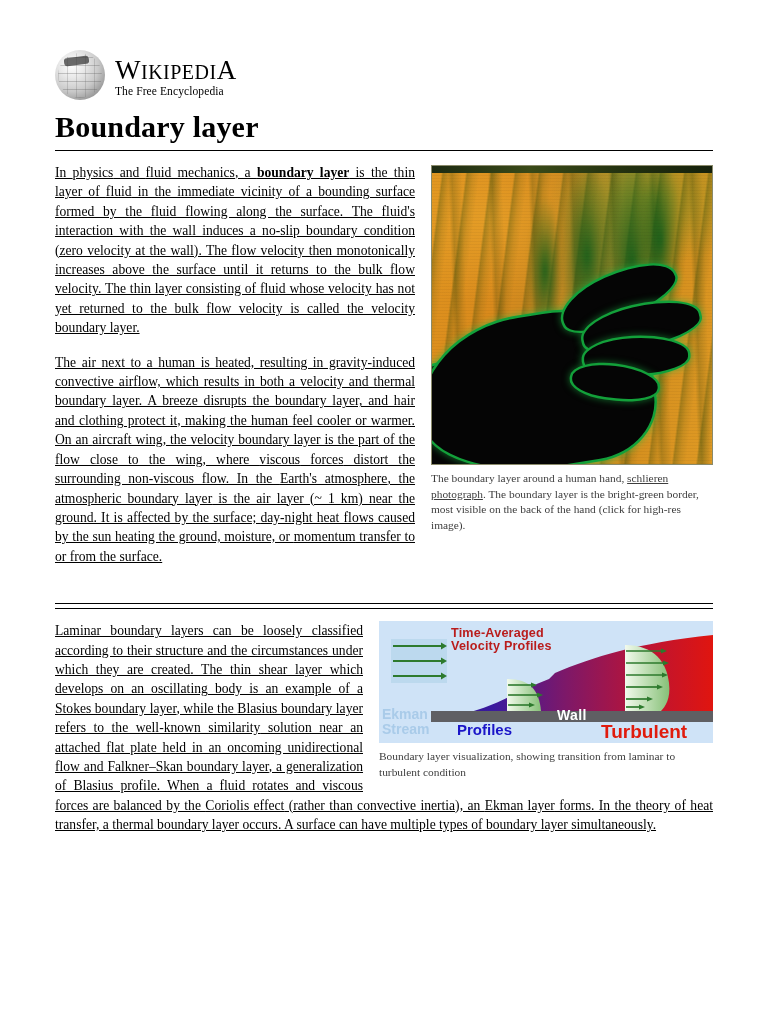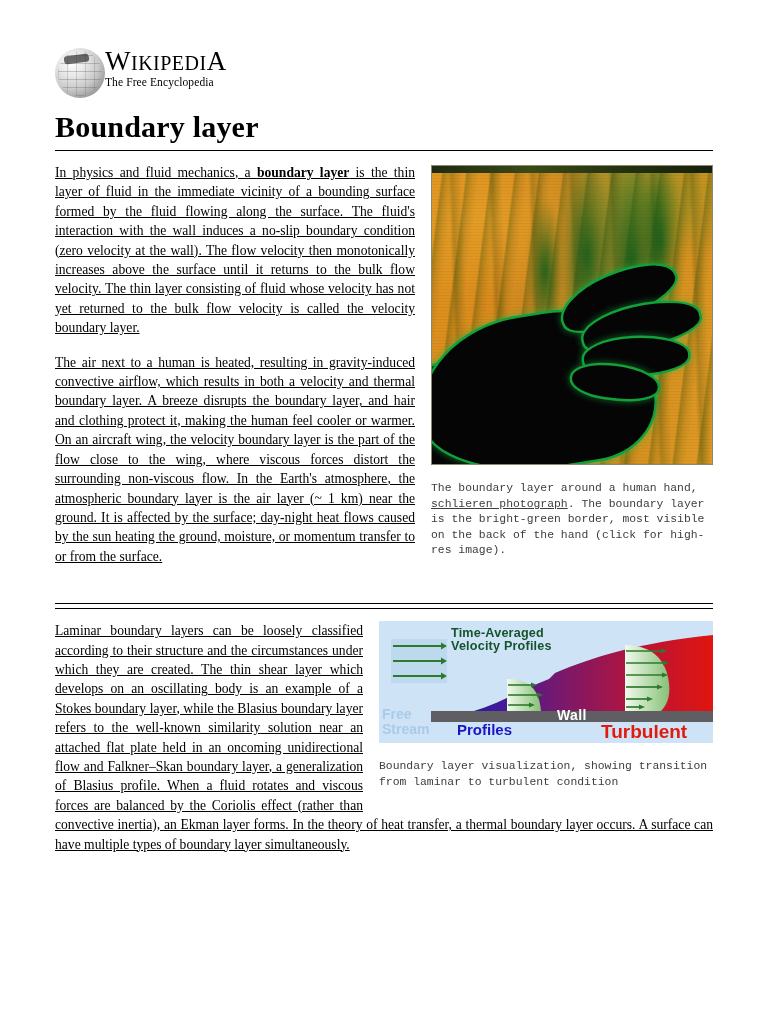--- a/index.html
+++ b/index.html
@@ -19,21 +19,22 @@
     position: relative;
     width: 768px;
     height: 1024px;
     box-sizing: border-box;
     padding: 48px 55px 0 55px;
   }
 
   
   .logo-row {
     display: flex;
-    align-items: flex-start;
+    align-items: flex-end;
+    gap: 10px;
     height: 52px;
   }
   .globe {
     width: 50px;
     height: 50px;
     border-radius: 50%;
     position: relative;
     background:
       radial-gradient(circle at 34% 30%, #ffffff 0%, #e9e9e9 26%, #c9c9c9 55%, #9a9a9a 78%, #6e6e6e 100%);
     overflow: hidden;
@@ -124,25 +125,25 @@
   }
   b.term { font-weight: bold; }
 
   
   .fig-right {
     float: right;
     width: 282px;
     margin: 2px 0 6px 16px;
   }
   .fig-caption {
-    font-family: Liberation Mono, monospace;
+    font-family: Liberation Serif, serif;
     font-size: 11.4px;
     line-height: 15.6px;
     color: #3d3d3d;
-    margin-top: 16px;
+    margin-top: 6px;
   }
   .fig-caption .lnk { color: #3d3d3d; }
 
   
   .schlieren {
     position: relative;
     width: 282px;
     height: 300px;
     overflow: hidden;
     background: #d98b1e;
@@ -227,21 +228,21 @@
     overflow: hidden;
   }
   .bl-svg { position: absolute; inset: 0; width: 100%; height: 100%; display: block; }
   .bl-label {
     position: absolute;
     font-family: "Liberation Sans", sans-serif;
     font-weight: bold;
     line-height: 1.06;
     white-space: pre;
   }
-  .lbl-title { left: 72px; top: 6px; font-size: 12.6px; color: #14532d; letter-spacing: .2px; }
+  .lbl-title { left: 72px; top: 6px; font-size: 12.6px; color: #b91c1c; letter-spacing: .2px; }
   .lbl-free  { left: 3px;  top: 86px; font-size: 14px; color: #a9cbe9; }
   .lbl-lam   { left: 78px; top: 101px; font-size: 15px; color: #1a15c8; }
   .lbl-turb  { left: 222px; top: 101px; font-size: 19px; color: #e01b0d; }
   .lbl-wall  { left: 178px; top: 87px; font-size: 14px; color: #ffffff; letter-spacing: .4px; }
 
   .clearfix::after { content: ""; display: block; clear: both; }
 </style>
 </head>
 <body>
 
@@ -349,21 +350,21 @@
           <polygon points="284,39.5 290,42 284,44.5"></polygon>
           <polygon points="283,51.5 289,54 283,56.5"></polygon>
           <polygon points="278,63.5 284,66 278,68.5"></polygon>
           <polygon points="268,75.5 274,78 268,80.5"></polygon>
           <polygon points="260,83.5 266,86 260,88.5"></polygon>
         </g>
       </svg>
 
       <div class="bl-label lbl-title">Time-Averaged
 Velocity Profiles</div>
-      <div class="bl-label lbl-free">Free
+      <div class="bl-label lbl-free">Ekman
 Stream</div>
       <div class="bl-label lbl-lam">Profiles</div>
       <div class="bl-label lbl-turb">Turbulent</div>
       <div class="bl-label lbl-wall">Wall</div>
     </div>
     <div class="fig-caption">Boundary layer visualization, showing transition from laminar to turbulent condition</div>
   </div>
 
   <p class="body">Laminar boundary layers can be loosely classified according to their structure and the circumstances under which they are created. The thin shear layer which develops on an oscillating body is an example of a <span class="lnk">Stokes boundary layer</span>, while the <span class="lnk">Blasius boundary layer</span> refers to the well-known <span class="lnk">similarity</span> solution near an attached flat plate held in an oncoming unidirectional flow and <span class="lnk">Falkner–Skan boundary layer</span>, a generalization of Blasius profile. When a fluid rotates and viscous forces are balanced by the <span class="lnk">Coriolis effect</span> (rather than convective inertia), an <span class="lnk">Ekman layer</span> forms. In the theory of heat transfer, a thermal boundary layer occurs. A surface can have multiple types of boundary layer simultaneously.</p>
 

